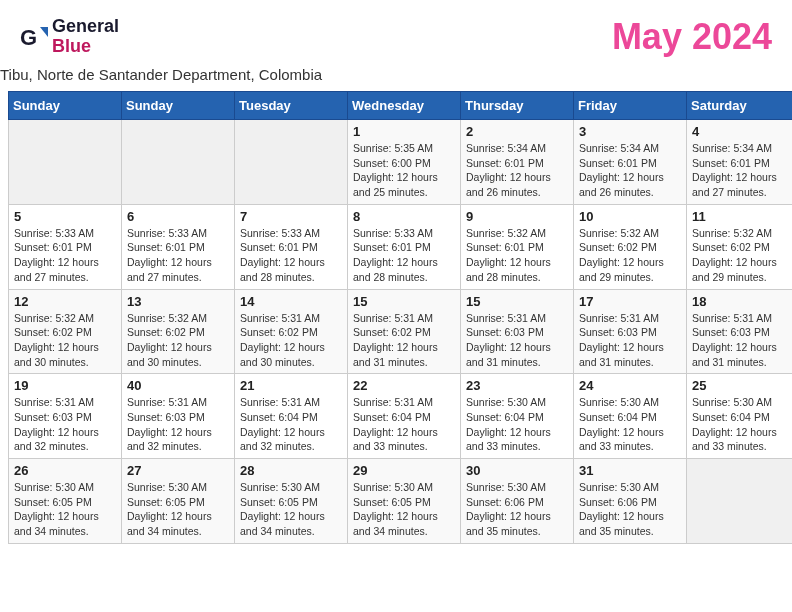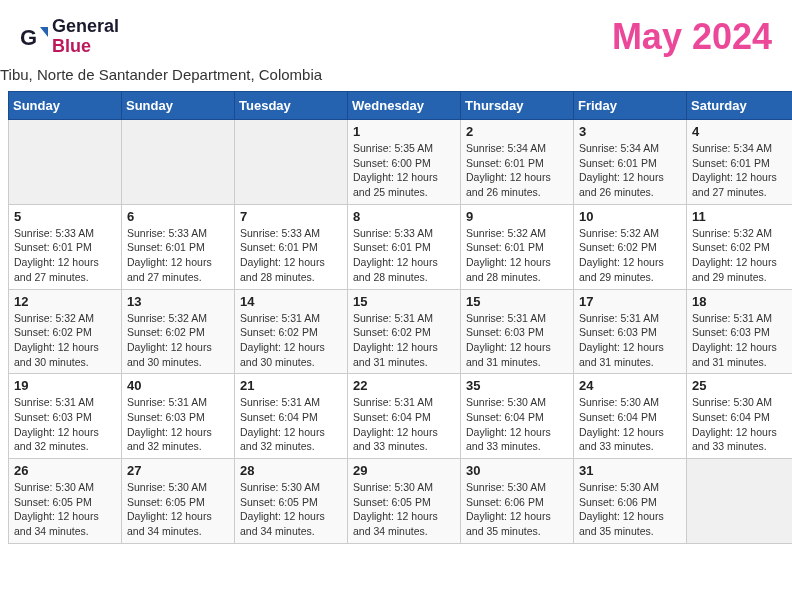--- a/index.html
+++ b/index.html
@@ -225,21 +225,21 @@
         </td>
         <td>
           <span class="day-num">21</span>
           <div class="day-info">Sunrise: 5:31 AM<br>Sunset: 6:04 PM<br>Daylight: 12 hours<br>and 32 minutes.</div>
         </td>
         <td>
           <span class="day-num">22</span>
           <div class="day-info">Sunrise: 5:31 AM<br>Sunset: 6:04 PM<br>Daylight: 12 hours<br>and 33 minutes.</div>
         </td>
         <td>
-          <span class="day-num">35</span>
+          <span class="day-num">23</span>
           <div class="day-info">Sunrise: 5:30 AM<br>Sunset: 6:04 PM<br>Daylight: 12 hours<br>and 33 minutes.</div>
         </td>
         <td>
           <span class="day-num">24</span>
           <div class="day-info">Sunrise: 5:30 AM<br>Sunset: 6:04 PM<br>Daylight: 12 hours<br>and 33 minutes.</div>
         </td>
         <td>
           <span class="day-num">25</span>
           <div class="day-info">Sunrise: 5:30 AM<br>Sunset: 6:04 PM<br>Daylight: 12 hours<br>and 33 minutes.</div>
         </td>

